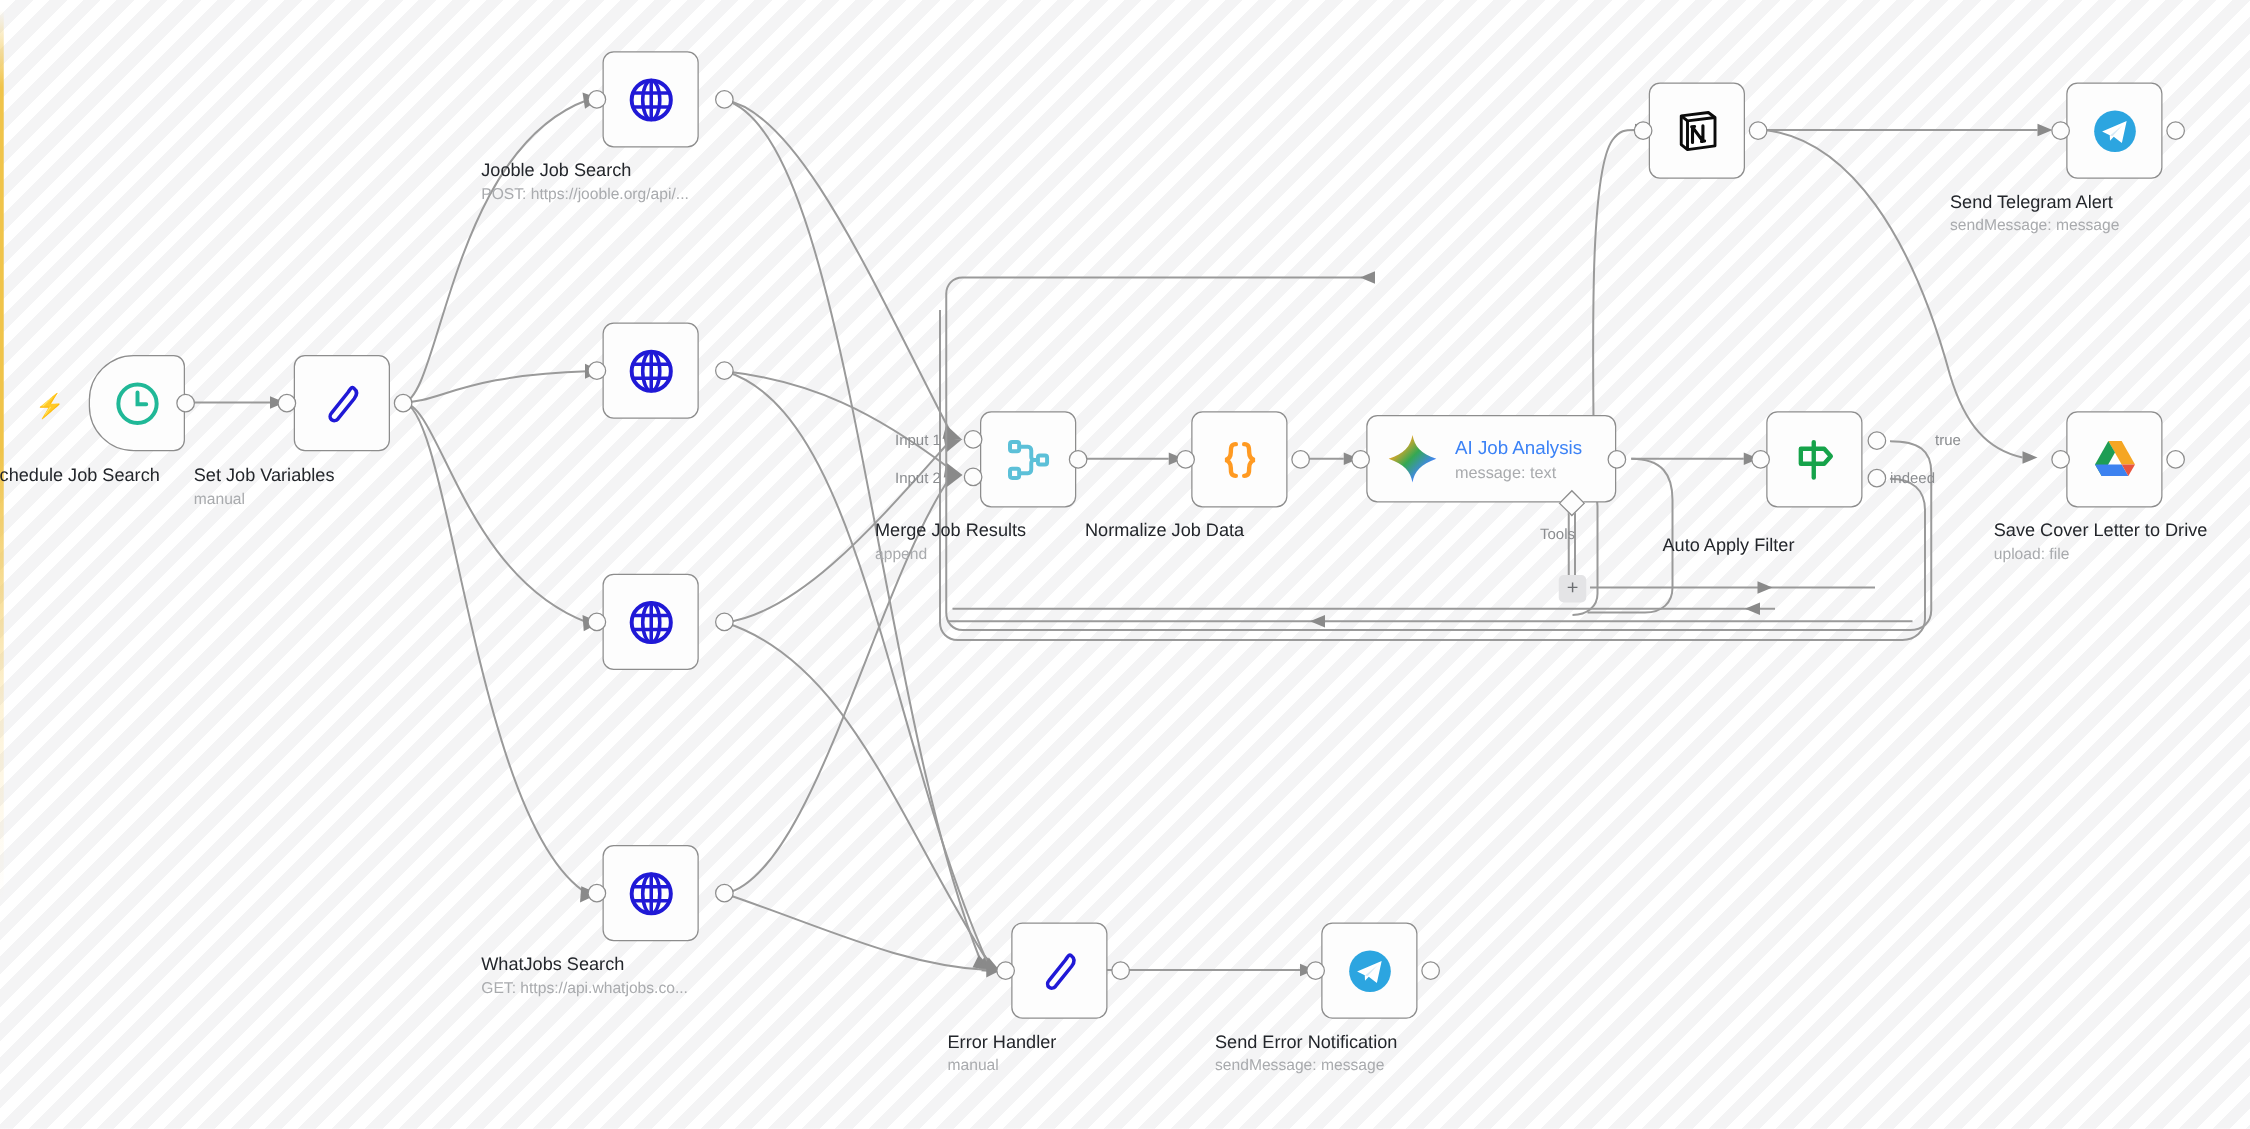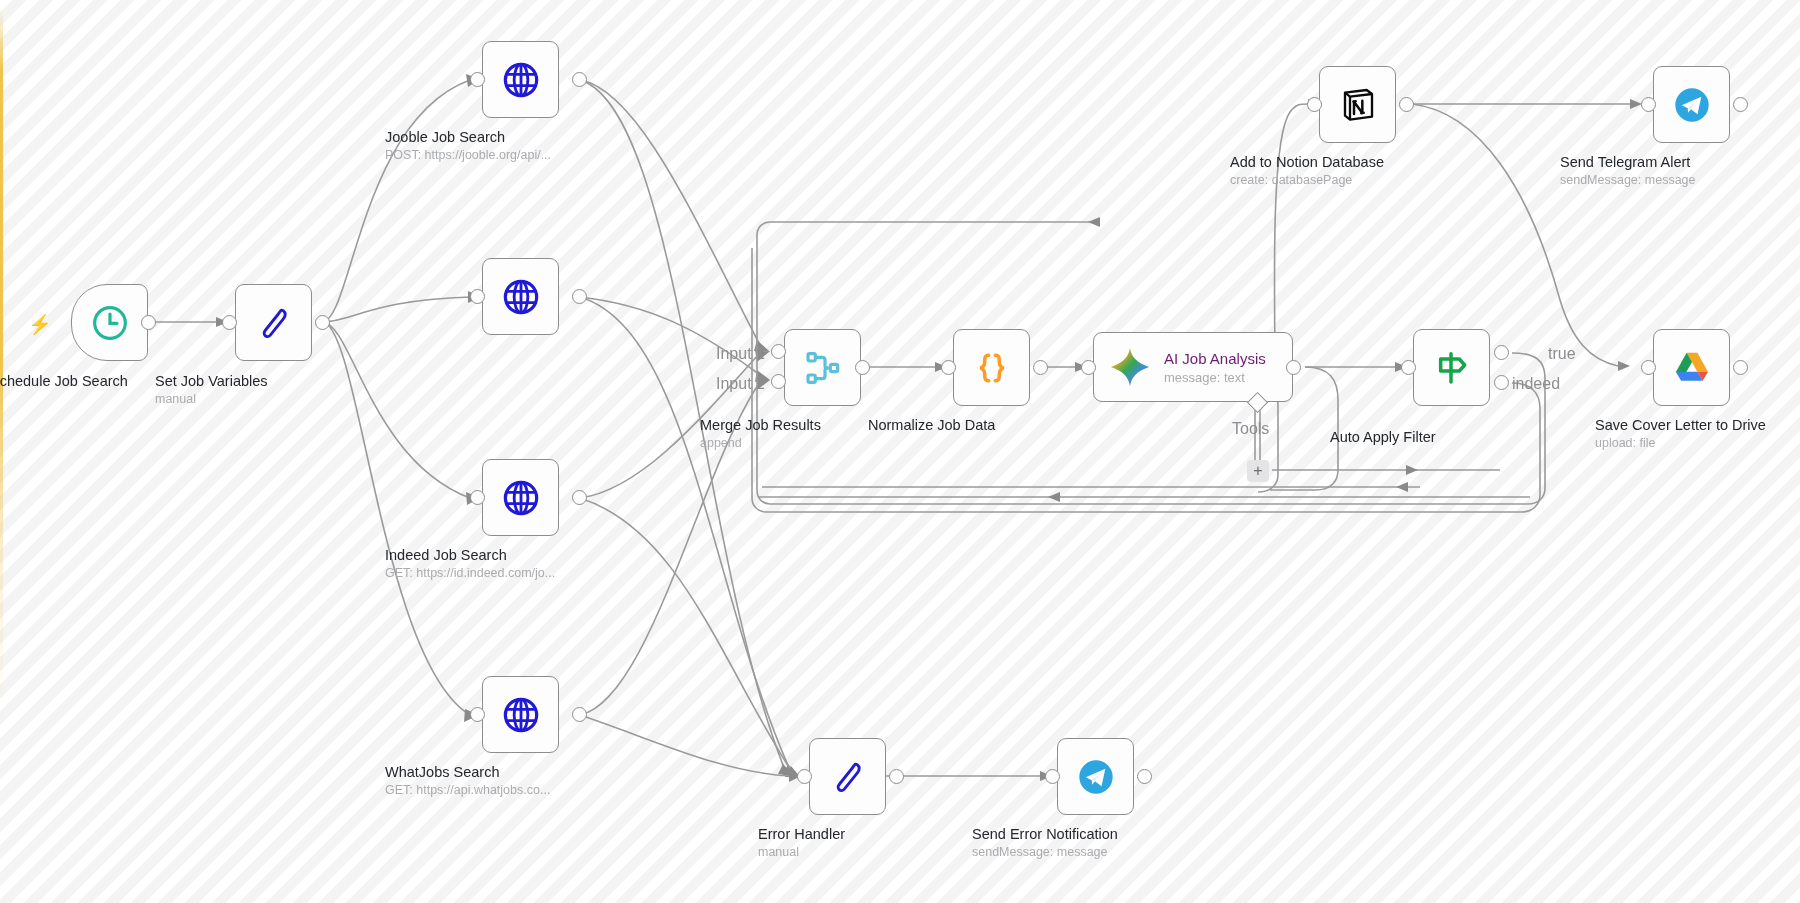--- a/index.html
+++ b/index.html
@@ -75,40 +75,40 @@
     text-overflow:ellipsis;
   }
 
   
   .port{
     position:absolute;width:15px;height:15px;border-radius:50%;
     background:#fdfdfd;border:1.5px solid #8d8d8d;box-sizing:border-box;
     z-index:7;
   }
   .port-label{
-    position:absolute;font-size:16px;color:#8b8d90;z-index:7;white-space:nowrap;text-align:center;
+    position:absolute;font-size:12px;color:#8b8d90;z-index:7;white-space:nowrap;text-align:center;
   }
   .diamond{
     position:absolute;width:15px;height:15px;
     background:#fdfdfd;border:1.5px solid #8d8d8d;box-sizing:border-box;
     transform:rotate(45deg);z-index:7;
   }
   .plus-btn{
     position:absolute;width:22px;height:22px;border-radius:4px;
     background:#e4e4e6;color:#6b6d70;font-size:16px;line-height:21px;
     text-align:center;z-index:8;cursor:pointer;
   }
 
   
   .ico{width:40px;height:40px;display:block;}
   .ico-lg{width:44px;height:44px;display:block;}
   .bolt{position:absolute;font-size:19px;color:#ff6d5a;z-index:8;}
 
   .ai-text{display:flex;flex-direction:column;justify-content:center;}
-  .ai-title{font-size:15px;color:#701a75;}
+  .ai-title{font-size:15px;color:#3b82f6;}
   .ai-sub{font-size:13px;color:#a9abae;margin-top:3px;}
 </style>
 </head>
 <body>
 
 <div id="canvas">
 
   <div class="edge-rail"></div>
 
   <svg class="wires" viewBox="0 0 1800 903">
@@ -241,24 +241,20 @@
 
   <div class="port" style="left:470px;top:490px;"></div>
   <div class="node sq" style="left:482px;top:459px;">
     <svg class="ico" viewBox="0 0 24 24">
       <circle cx="12" cy="12" r="9.4" fill="none" stroke="#2019d6" stroke-width="1.9"></circle>
       <ellipse cx="12" cy="12" rx="4.1" ry="9.4" fill="none" stroke="#2019d6" stroke-width="1.7"></ellipse>
       <path d="M2.8 8.6 H21.2 M2.8 15.4 H21.2 M12 2.6 V21.4" stroke="#2019d6" stroke-width="1.7" fill="none"></path>
     </svg>
   </div>
   <div class="port" style="left:572px;top:490px;"></div>
-  <div class="node-label" style="left:385px;top:546px;width:290px;">
-    <span>Indeed Job Search</span>
-    <span class="node-sub">GET: https://id.indeed.com/jo...</span>
-  </div>
 
   <div class="port" style="left:470px;top:707px;"></div>
   <div class="node sq" style="left:482px;top:676px;">
     <svg class="ico" viewBox="0 0 24 24">
       <circle cx="12" cy="12" r="9.4" fill="none" stroke="#2019d6" stroke-width="1.9"></circle>
       <ellipse cx="12" cy="12" rx="4.1" ry="9.4" fill="none" stroke="#2019d6" stroke-width="1.7"></ellipse>
       <path d="M2.8 8.6 H21.2 M2.8 15.4 H21.2 M12 2.6 V21.4" stroke="#2019d6" stroke-width="1.7" fill="none"></path>
     </svg>
   </div>
   <div class="port" style="left:572px;top:707px;"></div>
@@ -352,24 +348,20 @@
   <div class="port" style="left:1307px;top:97px;"></div>
   <div class="node sq" style="left:1319px;top:66px;">
     <svg class="ico" viewBox="0 0 24 24">
       <path d="M4.2 4.6 L17.2 3.0 L20.4 5.4 L20.4 19.0 L7.2 20.8 L4.2 18.4 Z" fill="#ffffff" stroke="#0b0b0b" stroke-width="1.4" stroke-linejoin="round"></path>
       <path d="M4.2 4.6 L7.2 7.0 L20.4 5.4" fill="none" stroke="#0b0b0b" stroke-width="1.4" stroke-linejoin="round"></path>
       <path d="M7.2 7.0 L7.2 20.8" fill="none" stroke="#0b0b0b" stroke-width="1.4"></path>
       <path d="M9.6 10.0 L9.6 17.4 M9.6 10.0 L14.6 16.8 M14.6 16.8 L14.6 9.4 M9.2 9.9 L10.6 9.7 M13.9 16.9 L15.4 16.7" fill="none" stroke="#0b0b0b" stroke-width="1.5" stroke-linecap="round" stroke-linejoin="round"></path>
     </svg>
   </div>
   <div class="port" style="left:1399px;top:97px;"></div>
-  <div class="node-label" style="left:1230px;top:153px;width:340px;">
-    <span>Add to Notion Database</span>
-    <span class="node-sub">create: databasePage</span>
-  </div>
 
   <div class="port" style="left:1641px;top:97px;"></div>
   <div class="node sq" style="left:1653px;top:66px;">
     <svg class="ico" viewBox="0 0 24 24">
       <circle cx="12" cy="12" r="10" fill="#2ca5e0"></circle>
       <path d="M5.8 12.1 L17.6 7.1 L15.3 17.6 L11.4 14.6 L9.6 16.6 L9.5 13.9 Z" fill="#ffffff"></path>
       <path d="M9.6 14.0 L15.6 9.1 L10.9 14.3 Z" fill="#d6e9f5"></path>
     </svg>
   </div>
   <div class="port" style="left:1733px;top:97px;"></div>

